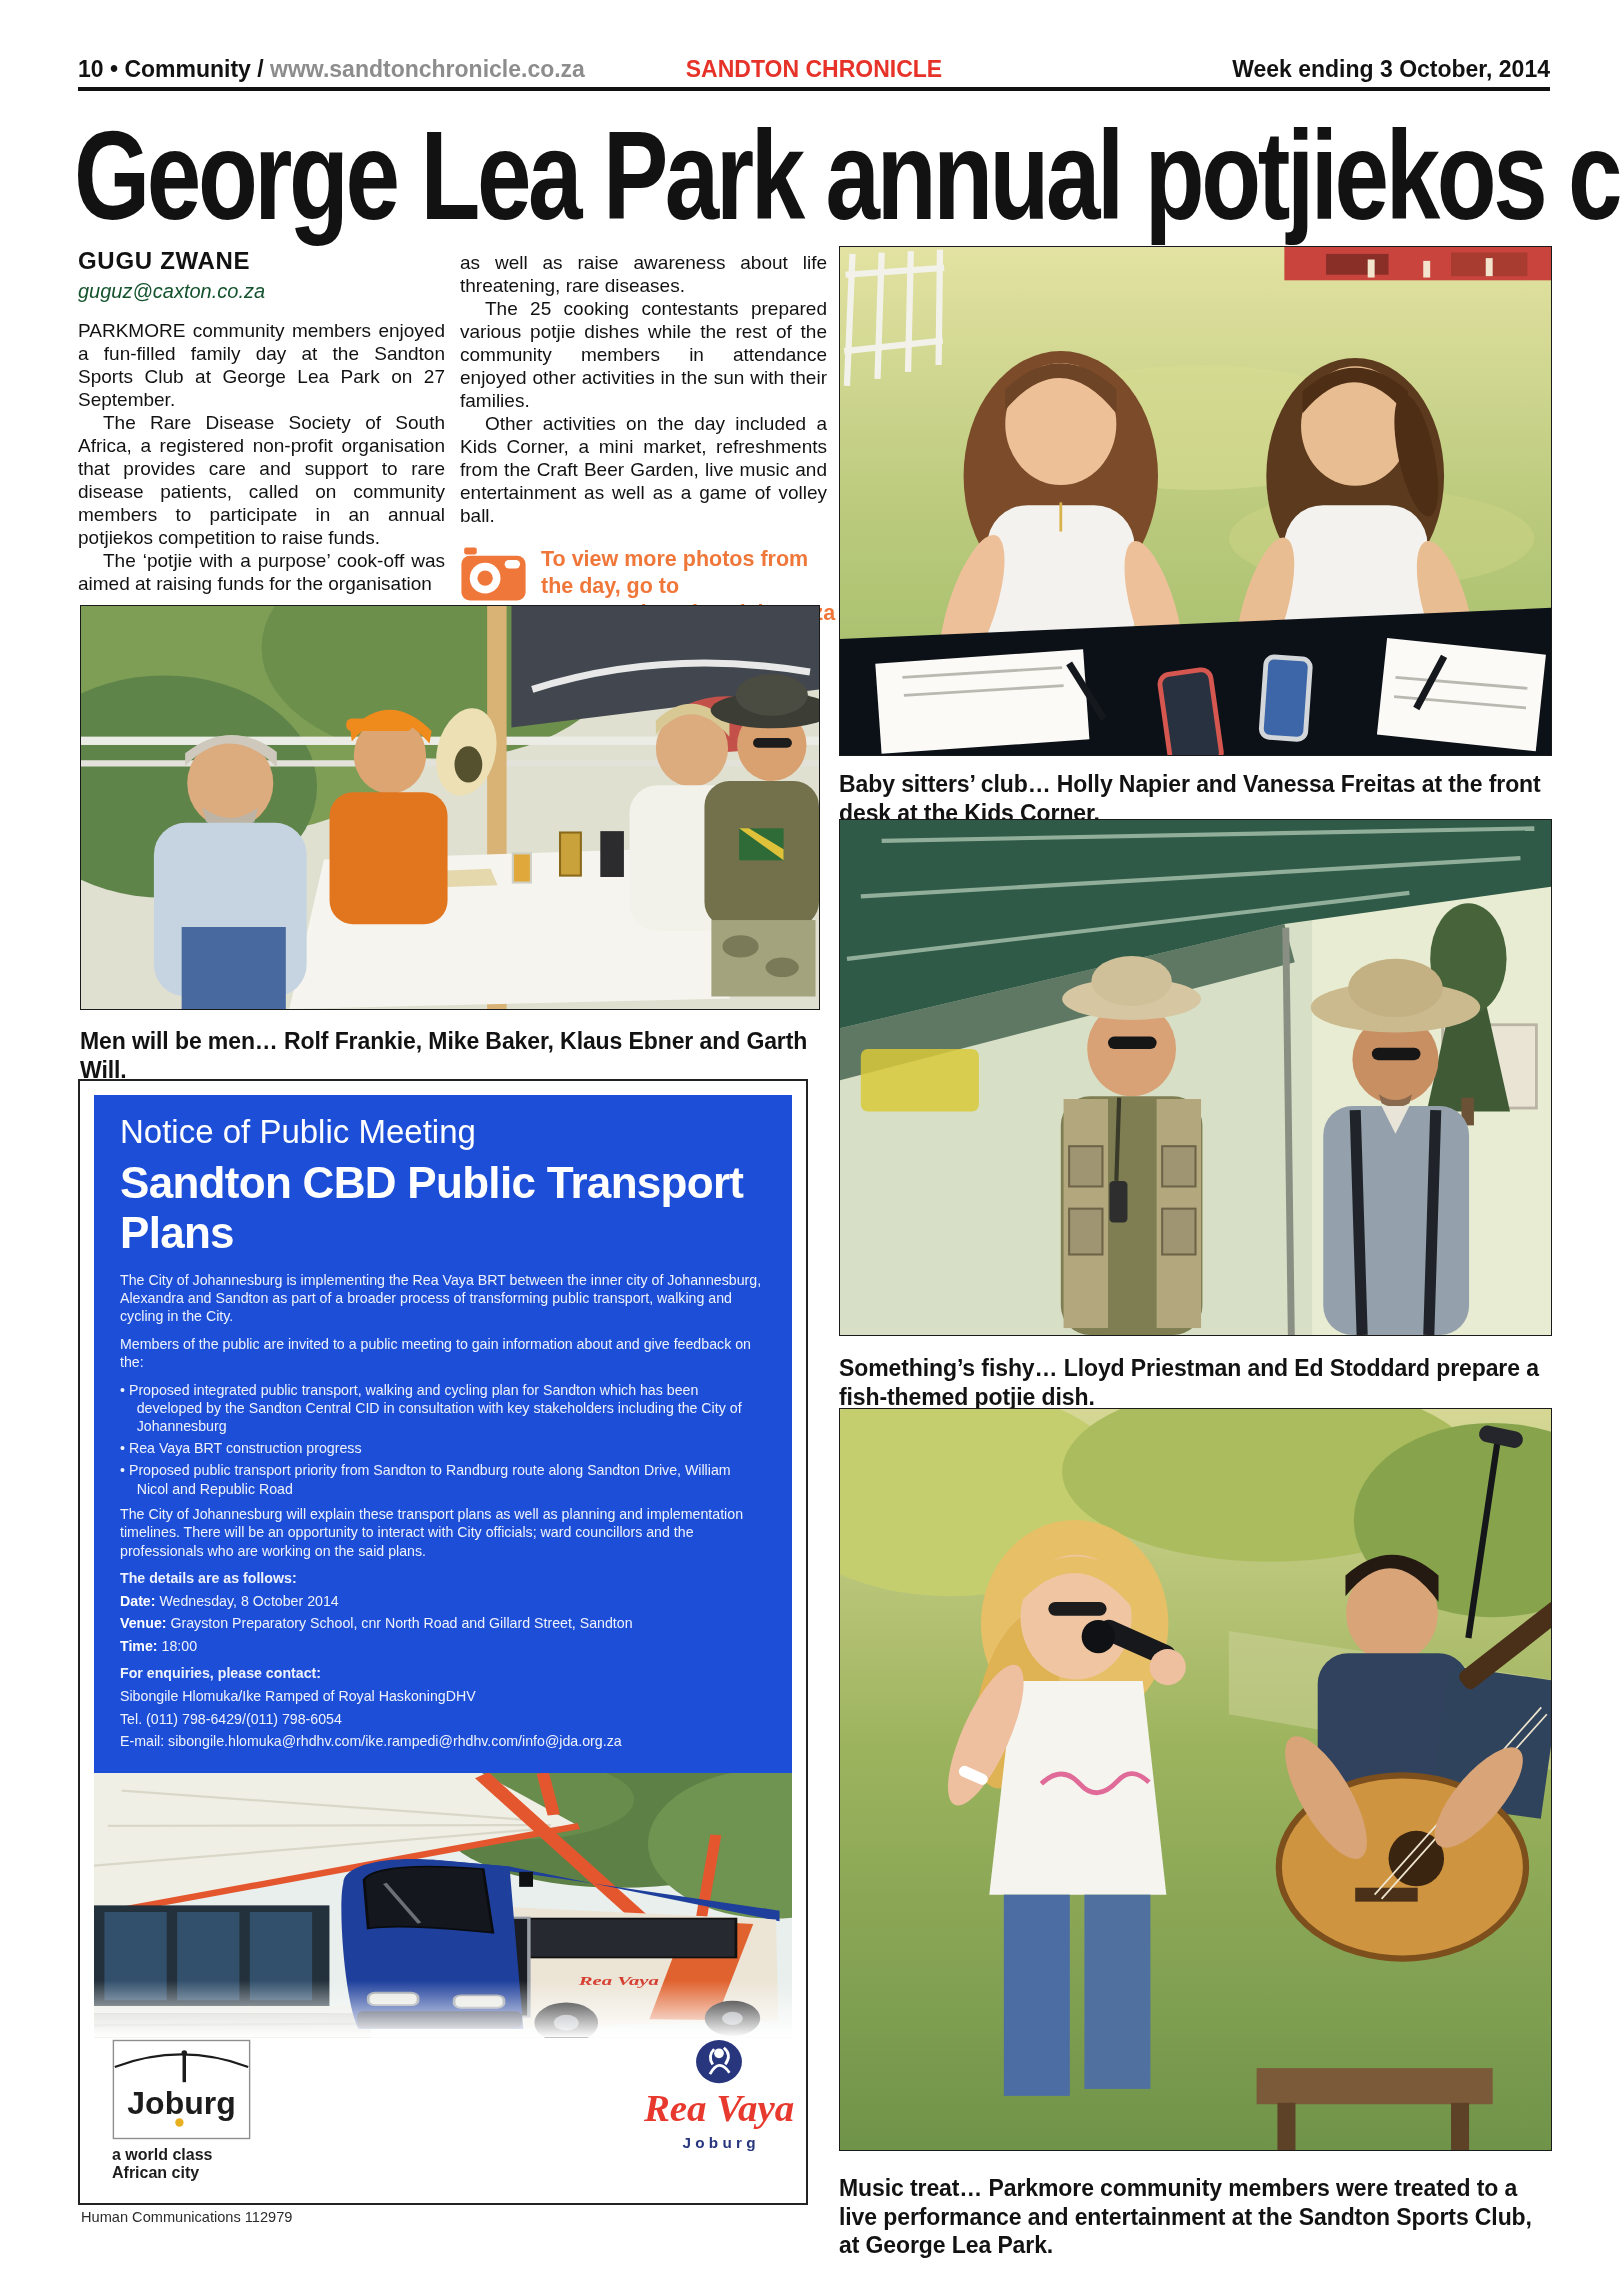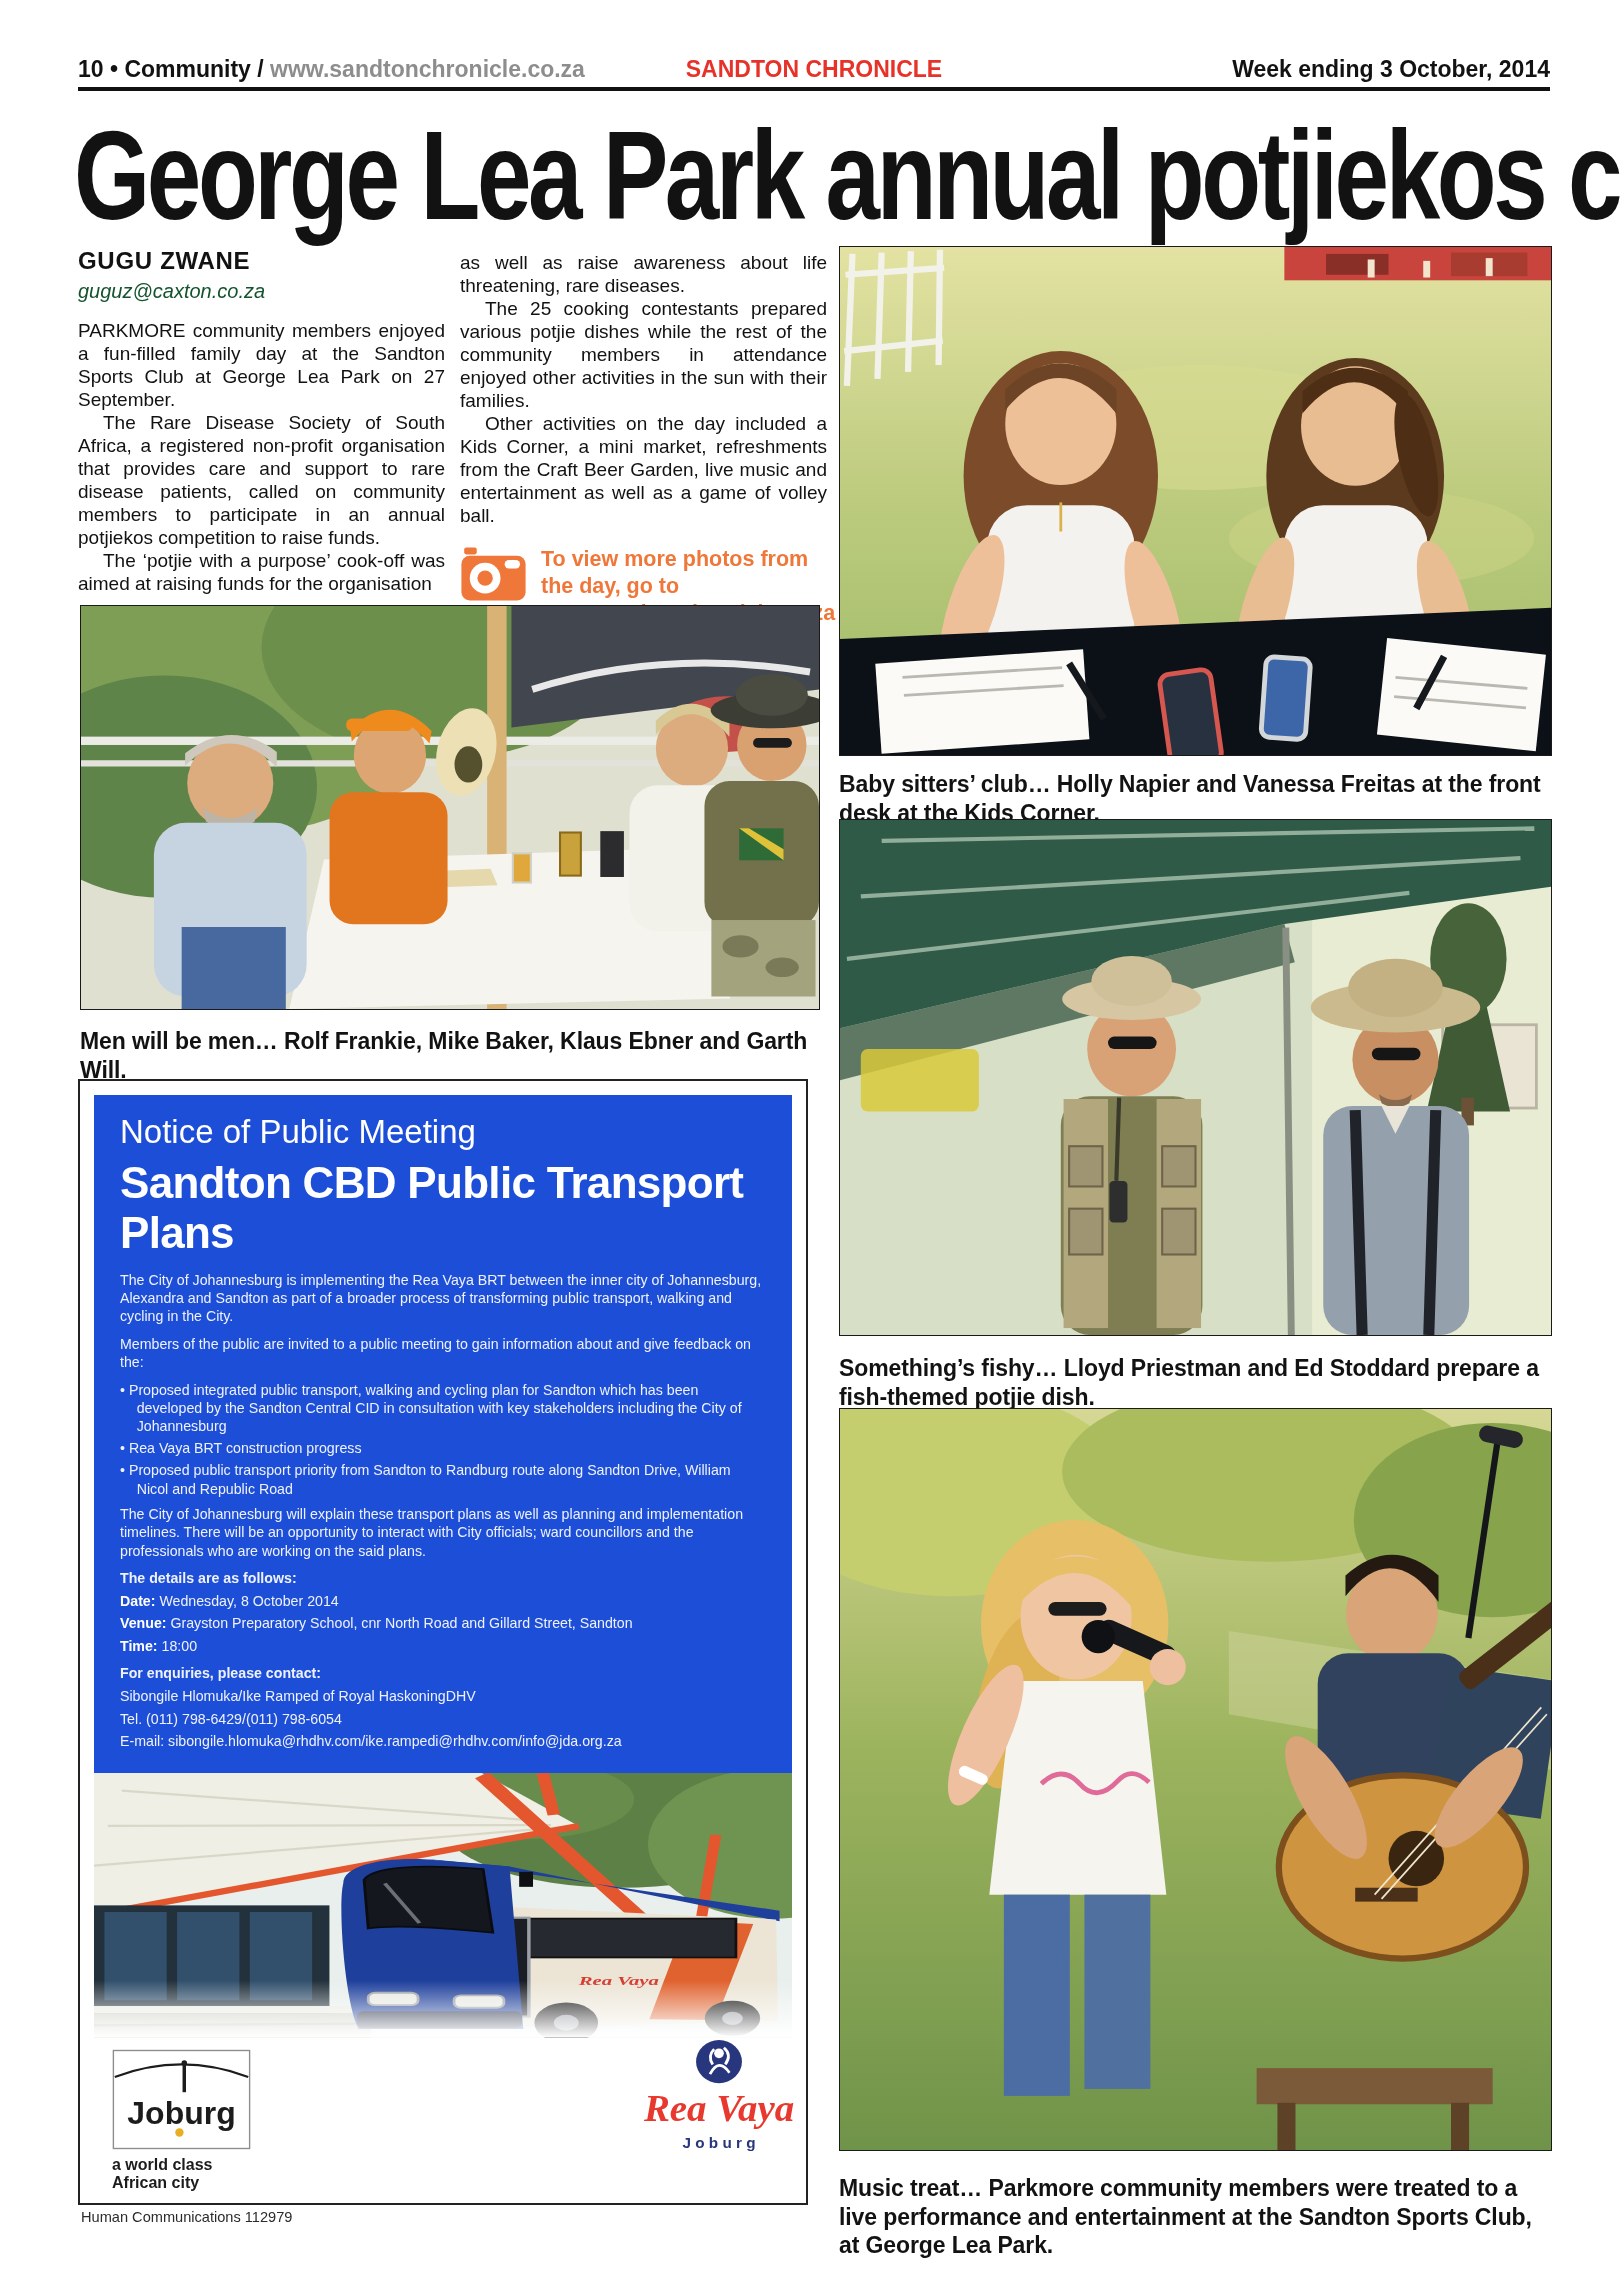--- a/index.html
+++ b/index.html
@@ -51,21 +51,21 @@
   .ad-title{font-size:44px;font-weight:bold;letter-spacing:-0.7px;margin:0 0 12.5px 0;}
   .ad-blue p{font-size:14.2px;line-height:18.4px;margin:0 0 9px 0;color:#eef2fb;}
   .ad-blue ul{margin:0 0 7px 0;padding:0;list-style:none;}
   .ad-blue li{font-size:14.2px;line-height:18.4px;color:#eef2fb;padding-left:16.7px;text-indent:-16.7px;margin:0 0 3.5px 0;}
   .ad-blue li::before{content:"• ";}
   .ad-bold{font-weight:bold;color:#fff;}
   .ad-detail{margin:0 0 4.2px 0 !important;}
   .ad-bus{flex:1;min-height:0;position:relative;}
   .ad-bus svg{display:block;width:100%;height:100%;}
   .ad-logos{height:151px;position:relative;}
-  .joburg{position:absolute;left:18px;top:11px;width:153px;}
+  .joburg{position:absolute;left:18px;top:1px;width:153px;}
   .joburg-tag{font-size:16px;font-weight:bold;margin-top:4.2px;color:#1c1c1c;}
   .reavaya{position:absolute;left:538px;top:0;width:174px;text-align:center;}
   .credit{position:absolute;left:81px;top:2209px;font-size:14.6px;color:#2b2b2b;}
 </style>
 </head>
 <body>
 
 <div id="page">
 
   <div class="hdr">

